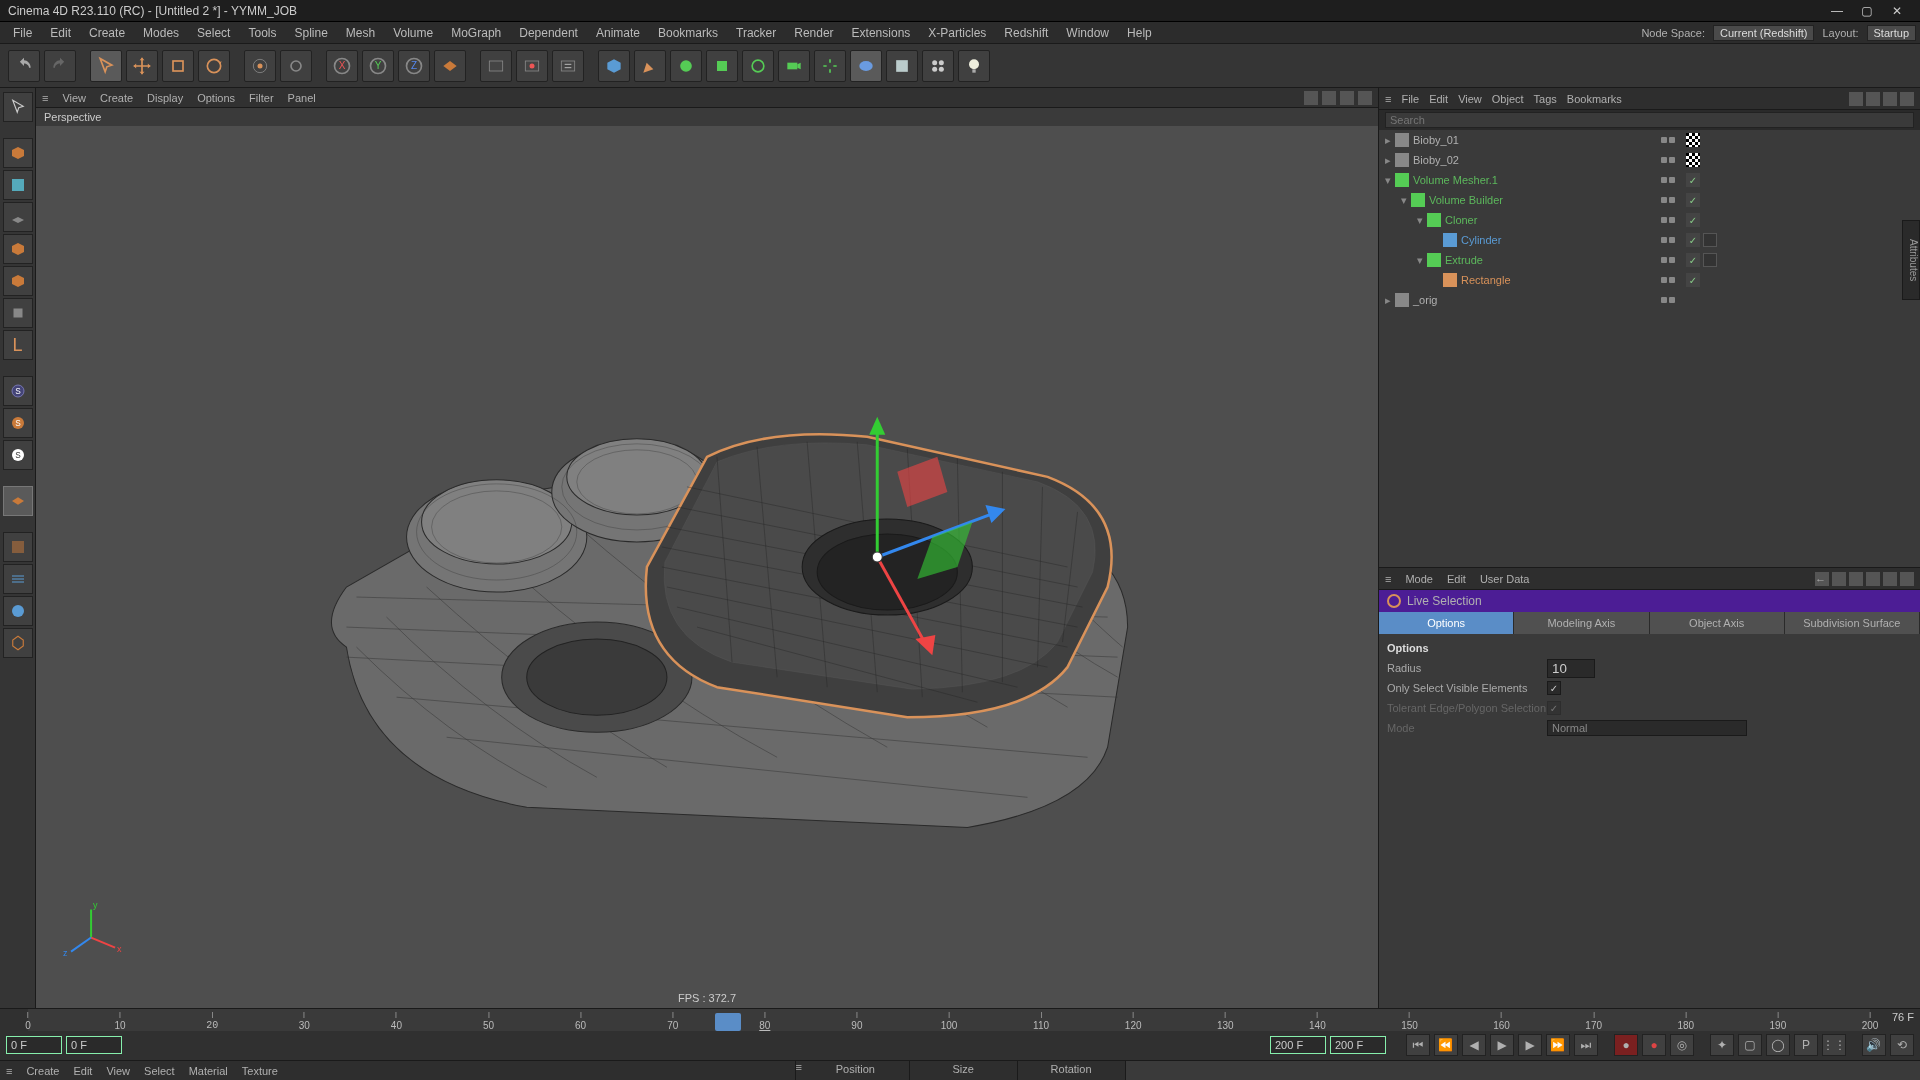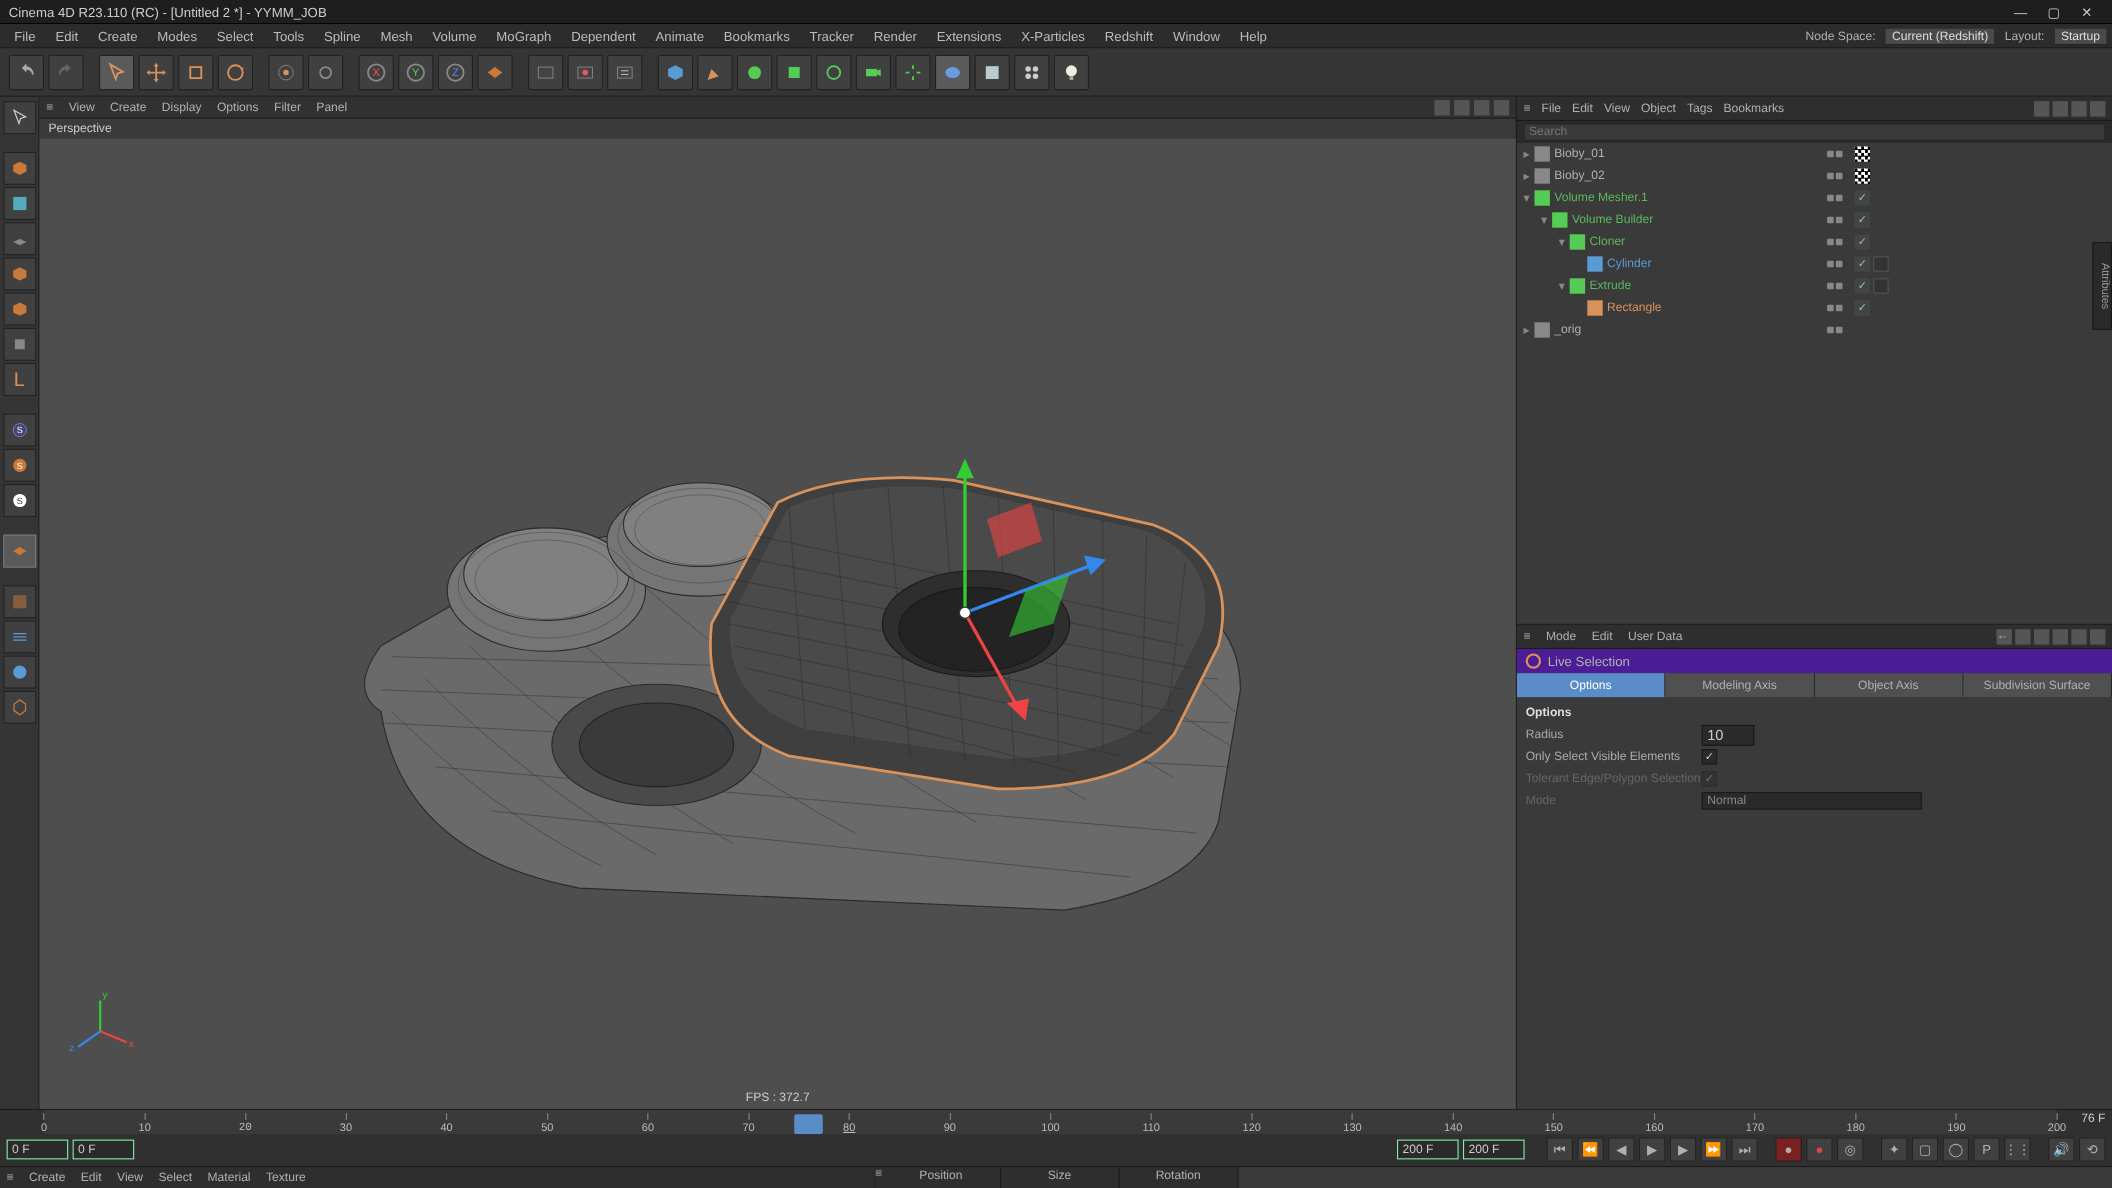--- a/index.html
+++ b/index.html
@@ -84,21 +84,21 @@
 .attr-row { display: flex; align-items: center; height: 20px; font-size: 11px; }
 .attr-row .alabel { flex: 0 0 160px; color: #aaa; }
 .attr-row .alabel.dis { color: #666; }
 .attr-row .avalue { background: #2a2a2a; border: 1px solid #1a1a1a; color: #ccc; padding: 1px 4px; width: 48px; }
 .attr-row .acheck { width: 14px; height: 14px; background: #2a2a2a; border: 1px solid #1a1a1a; display: flex; align-items: center; justify-content: center; }
 .attr-row .acheck.on::after { content: '✓'; color: #ccc; font-size: 10px; }
 .attr-row .aselect { background: #2a2a2a; border: 1px solid #1a1a1a; color: #888; padding: 1px 4px; flex: 1; max-width: 200px; }
 
 
 .timeline-area { height: 52px; background: #303030; border-top: 1px solid #1a1a1a; display: flex; flex-direction: column; }
-.timeline-ruler { height: 22px; background: #3a3a3a; position: relative; display: flex; align-items: flex-end; margin: 0 50px 0 40px; }
+.timeline-ruler { height: 22px; background: #3a3a3a; position: relative; display: flex; align-items: flex-end; margin: 0 50px 0 28px; }
 .timeline-ruler .tick { position: absolute; bottom: 0; font-size: 10px; color: #bbb; transform: translateX(-50%); }
 .timeline-ruler .tick::before { content: ''; display: block; width: 1px; height: 6px; background: #888; margin: 0 auto 2px; }
 .timeline-ruler .playhead { position: absolute; bottom: 0; width: 26px; height: 18px; background: #5a8dc7; border-radius: 2px; transform: translateX(-50%); }
 .timeline-ruler .frame-end { position: absolute; right: -44px; top: 2px; font-size: 11px; color: #ccc; }
 .timeline-controls { height: 28px; display: flex; align-items: center; padding: 0 6px; gap: 4px; }
 .timeline-controls .tfield { width: 56px; background: #2a2a2a; border: 1px solid #86efac; color: #ccc; padding: 2px 4px; font-size: 11px; }
 .timeline-controls .tspacer { flex: 1; }
 .timeline-controls .tbtn { width: 24px; height: 22px; background: #404040; border: 1px solid #222; display: flex; align-items: center; justify-content: center; cursor: pointer; font-size: 12px; }
 .timeline-controls .tbtn.rec { background: #7a2020; }
 .timeline-controls .tbtn.rec2 { color: #d44; }

